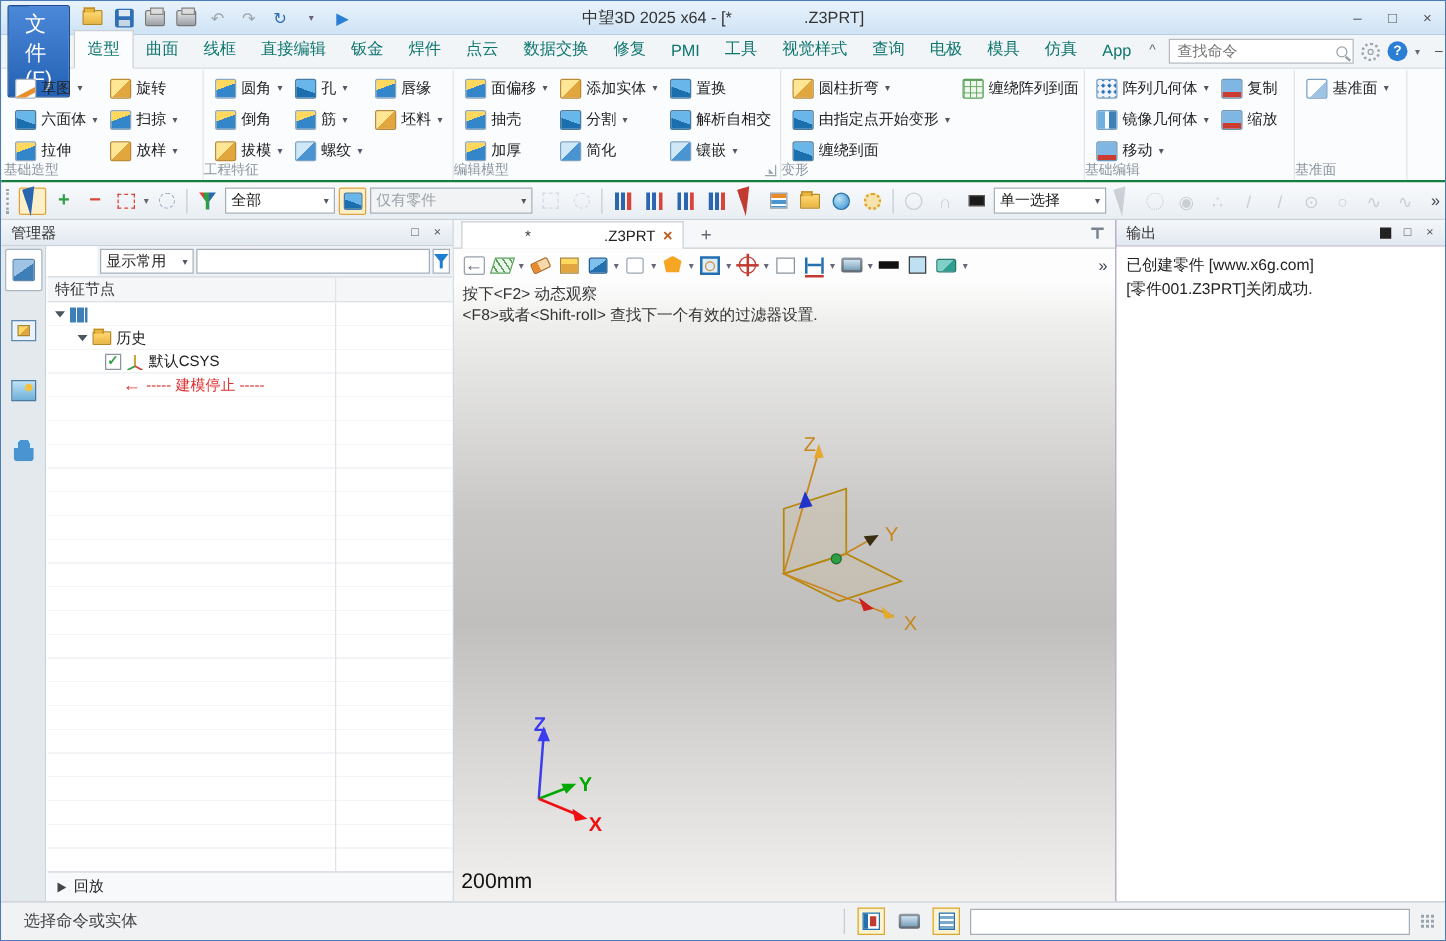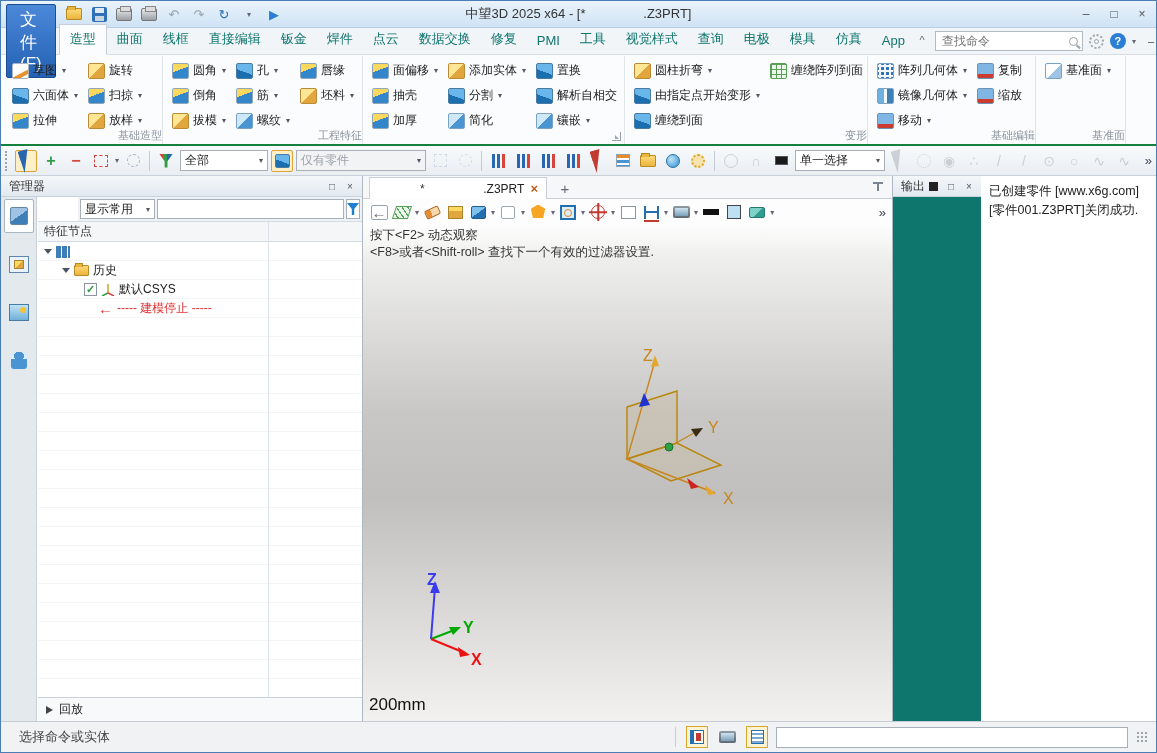--- a/index.html
+++ b/index.html
@@ -39,21 +39,21 @@
   .mag:after { content:""; position:absolute; right:-4px; bottom:-3px; width:5px; height:1.5px; background:#98a2ab; transform:rotate(40deg); }
   .gear { width:15px; height:15px; border-radius:50%; border:2px dotted #9aa4ad; position:relative; }
   .gear:after { content:""; position:absolute; inset:3px; border-radius:50%; border:1.5px solid #9aa4ad; }
   .help-btn { width:16px; height:16px; border-radius:50%; background:#2a7fd4; color:#fff; font-weight:bold; font-size:11px; display:flex; align-items:center; justify-content:center; }
   .doc-btn { width:18px; height:16px; display:flex; align-items:center; justify-content:center; color:#444; font-size:11px; }
   .ddc { font-size:8px; color:#667; }
 
   
   .ribbon { height:91px; background:#fbfcfe; border-bottom:2px solid #15803d; display:flex; padding:1px 0 0 2px; flex:none; }
   .grp { position:relative; border-right:1px solid #e0e5ea; padding:2px 4px 15px 4px; flex:none; }
-  .grp-label { position:absolute; left:0; right:0; bottom:1px; text-align:right; font-size:11px; color:#8b959f; }
+  .grp-label { position:absolute; left:0; right:0; bottom:1px; text-align:left; font-size:11px; color:#8b959f; }
   .grp-cols { display:flex; height:100%; align-items:flex-start; }
   .grp-col { display:flex; flex-direction:column; }
   .rib-item { display:flex; align-items:center; gap:4px; height:25px; padding:0 5px; border-radius:2px; white-space:nowrap; }
   .rib-label { font-size:12px; color:#222; }
   .dd { font-size:8px; color:#556; margin-left:1px; }
   .launcher { position:absolute; right:3px; bottom:3px; width:9px; height:9px; border:1px solid #9aa4ad; border-top:none; border-left:none; }
   .launcher:before { content:""; position:absolute; right:1px; bottom:1px; border-left:4px solid #9aa4ad; border-top:4px solid transparent; }
 
   
   .ic { width:17px; height:16px; border-radius:2px; flex:none; position:relative; }
@@ -167,21 +167,21 @@
   .bluesq-ic { width:14px; height:14px; background:#bfe0f2; border:1px solid #444; }
   .wedge-ic { width:16px; height:11px; background:linear-gradient(135deg,#7fd0c8 0 55%,#2f9e8e 55%); border:1px solid #24796d; border-radius:2px; }
 
   .canvas { flex:1; position:relative; background:linear-gradient(180deg,#fdfdfd 0,#eeeeec 7%,#c8c7c6 38%,#c0bfbe 55%,#d8d7d5 76%,#f2f1ef 100%); overflow:hidden; }
   .prompt { position:absolute; left:7px; top:2px; font-size:12.5px; color:#333; line-height:17px; white-space:pre; }
   .scale-label { position:absolute; left:6px; top:470px; font-size:17px; color:#111; font-family:"Liberation Sans",sans-serif; }
   .csys-svg { position:absolute; left:250px; top:122px; }
   .triad-svg { position:absolute; left:50px; top:348px; }
 
   
-  .output { width:264px; flex:none; display:flex; flex-direction:row; border-left:1px solid #aeb8c2; background:#0f766e; }
+  .output { width:264px; flex:none; display:flex; flex-direction:column; border-left:1px solid #aeb8c2; background:#a21caf; }
   .out-body { flex:1; padding:6px 8px; font-size:12.5px; color:#222; line-height:19px; background:#fff; }
   .pin-sq { width:9px; height:9px; background:#222; }
 
   
   .statusbar { height:31px; background:#f1f2f3; border-top:1px solid #c6ccd2; display:flex; align-items:center; padding:0 8px 0 18px; gap:8px; flex:none; }
   .sb-msg { font-size:13px; color:#444;text-align:center; }
   .sb-right { margin-left:auto; display:flex; align-items:center; gap:8px; }
   .sb-ic { width:22px; height:22px; display:flex; align-items:center; justify-content:center; border:1px solid transparent; }
   .sb-ic.on { background:#fdf3d1; border-color:#d9a62e; }
   .sb-tool { width:14px; height:14px; background:#fff; border:1px solid #2470ae; background-image:linear-gradient(90deg,#2470ae 3px,transparent 3px); position:relative; }
@@ -393,20 +393,21 @@
               <span class="ic ic-b"></span>
               <span class="rib-label">解析自相交</span>
             </div>
           <div class="rib-item">
               <span class="ic ic-d"></span>
               <span class="rib-label">镶嵌</span>
               <span class="dd">▾</span>
             </div>
         </div>
       </div>
+      <div class="grp-label">编辑模型</div>
       <span class="launcher"></span>
     </div>
 
     <div class="grp" style="width:243px">
       <div class="grp-cols">
         <div class="grp-col">
           <div class="rib-item">
               <span class="ic ic-c"></span>
               <span class="rib-label">圆柱折弯</span>
               <span class="dd">▾</span>

